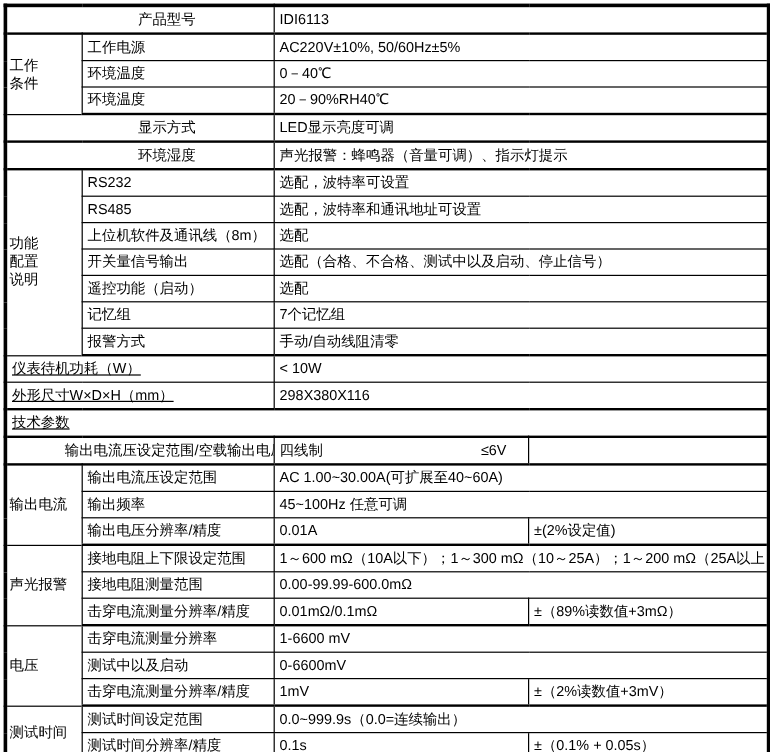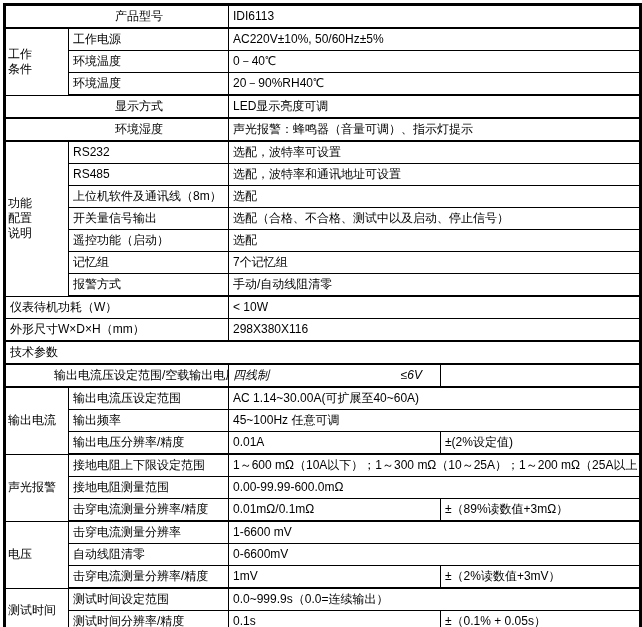--- a/index.html
+++ b/index.html
@@ -3,23 +3,23 @@
 <meta charset="utf-8">
 <style>
   html,body{margin:0;padding:0;background:#fff;}
   body{width:642px;font-family:"Liberation Sans",sans-serif;color:#000;}
   .wrap{padding:3px;}
   table{border-collapse:collapse;table-layout:fixed;width:636px;border:3px solid #000;}
   td{border:1px solid #000;height:21px;padding:0 4px;font-size:12px;line-height:15px;
      overflow:hidden;white-space:nowrap;vertical-align:middle;}
   td.group{text-align:left;white-space:pre-line;padding:0 2px;}
   td.center{text-align:center;padding-left:48px;}
-  td.left{text-align:left;}
+  td.left{text-align:left;text-decoration:underline;}
   tr.sec td{border-bottom-width:2px;}
-  .split{display:flex;justify-content:space-between;align-items:center;padding-right:14px;font-style:italic;}
+  .split{display:flex;justify-content:space-between;align-items:center;padding-right:14px;}
 </style>
 </head>
 <body>
 
 <div class="wrap">
 <table>
   <colgroup>
     <col style="width:64px">
         <col style="width:160px">
         <col style="width:212px">
@@ -100,21 +100,21 @@
         <div class="split">
           <span>四线制</span>
           <span>≤6V</span>
         </div>
       </td>
       <td></td>
     </tr>
     <tr>
       <td rowspan="3" class="group">输出电流</td>
       <td>输出电流压设定范围</td>
-      <td colspan="2">AC 1.14~30.00A(可扩展至40~60A)</td>
+      <td colspan="2">AC 1.00~30.00A(可扩展至40~60A)</td>
     </tr>
     <tr>
       <td>输出频率</td>
       <td colspan="2">45~100Hz 任意可调</td>
     </tr>
     <tr class="sec">
       <td>输出电压分辨率/精度</td>
       <td>0.01A</td>
       <td>±(2%设定值)</td>
     </tr>
@@ -131,21 +131,21 @@
       <td>击穿电流测量分辨率/精度</td>
       <td>0.01mΩ/0.1mΩ</td>
       <td>±（89%读数值+3mΩ）</td>
     </tr>
     <tr>
       <td rowspan="3" class="group">电压</td>
       <td>击穿电流测量分辨率</td>
       <td colspan="2">1-6600 mV</td>
     </tr>
     <tr>
-      <td>自动线阻清零</td>
+      <td>测试中以及启动</td>
       <td colspan="2">0-6600mV</td>
     </tr>
     <tr class="sec">
       <td>击穿电流测量分辨率/精度</td>
       <td>1mV</td>
       <td>±（2%读数值+3mV）</td>
     </tr>
     <tr>
       <td rowspan="2" class="group">测试时间</td>
       <td>测试时间设定范围</td>

